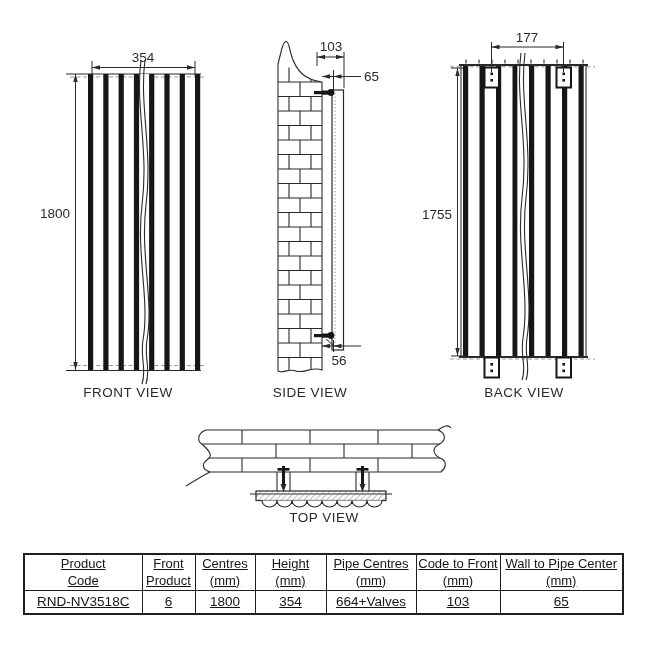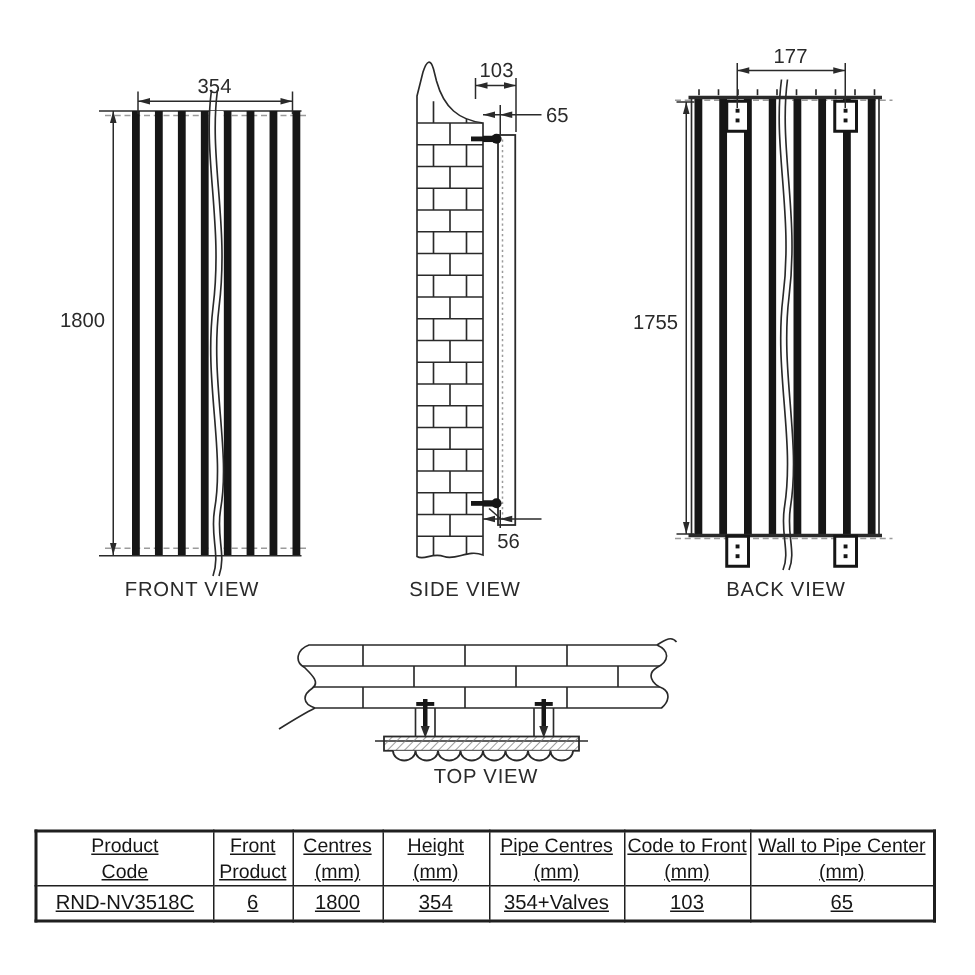--- a/index.html
+++ b/index.html
@@ -342,21 +342,21 @@
               <div>(mm)</div>
         </th>
       </tr>
     </thead>
     <tbody>
       <tr>
         <td>RND-NV3518C</td>
         <td>6</td>
         <td>1800</td>
         <td>354</td>
-        <td>354+Valves</td>
+        <td>664+Valves</td>
         <td>103</td>
         <td>65</td>
       </tr>
     </tbody>
   </table>
 </div>
 
 </div>
 
 </body></html>

